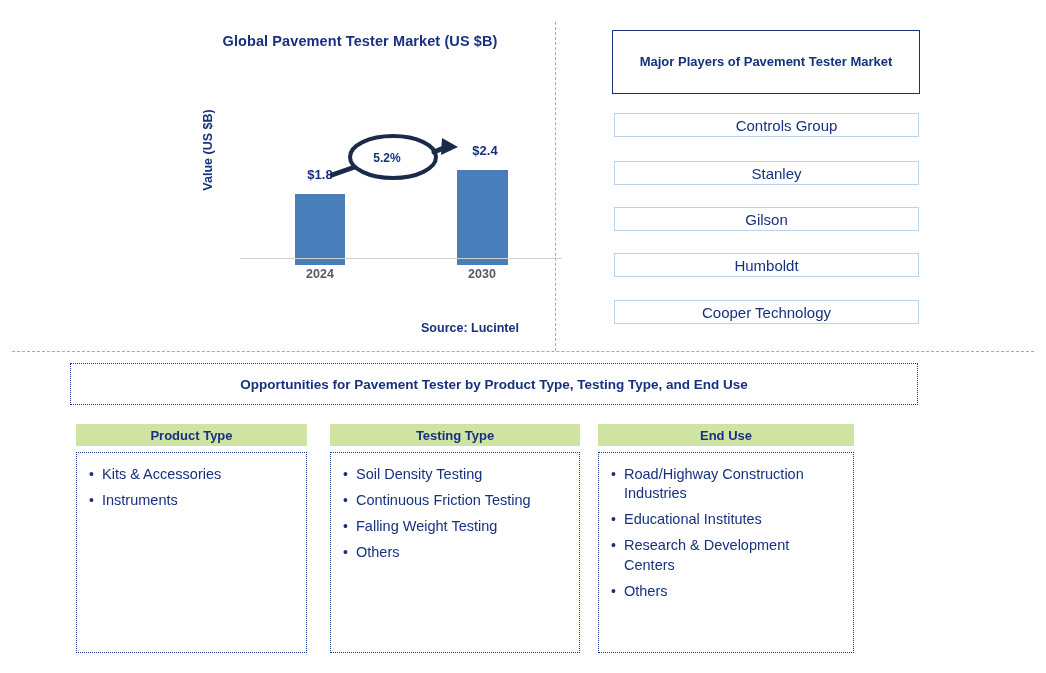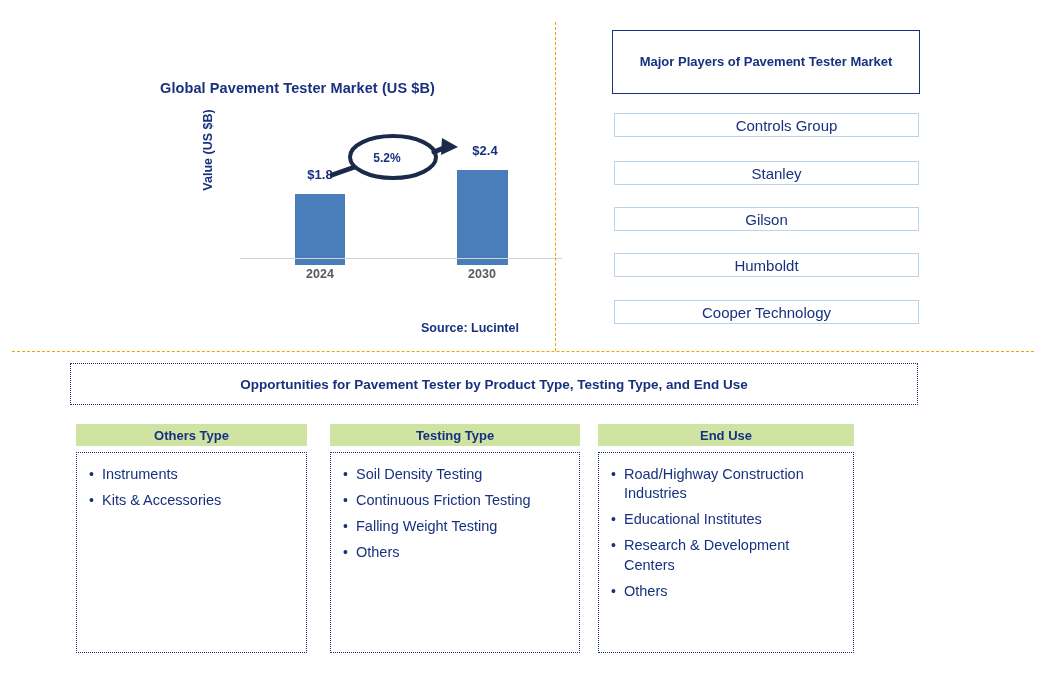--- a/index.html
+++ b/index.html
@@ -25,25 +25,25 @@
   
   .abs { position: absolute; }
 
   
   #chart-panel {
     left: 160px; top: 25px; width: 400px; height: 280px;
   }
   #chart-title {
     position: absolute;
     left: 0; top: 8px; width: 400px;
+    text-align: center;
     font-size: 14.5px;
     font-weight: bold;
     color: #17317f;
     letter-spacing: 0.1px;
-    margin-top: 47px;
   }
   #y-axis-label {
     position: absolute;
     left: -22px;
     top: 118px;
     width: 140px;
     text-align: center;
     transform: rotate(-90deg);
     transform-origin: center center;
     font-size: 12.5px;
@@ -283,25 +283,25 @@
     <div class="player-item" id="player-3">
       <span>Humboldt</span>
     </div>
     <div class="player-item" id="player-4">
       <span>Cooper Technology</span>
     </div>
   </div>
 
   <div class="abs" id="opportunities-banner">Opportunities for Pavement Tester by Product Type, Testing Type, and End Use</div>
 
-  <div class="segment-header" id="header-col-0">Others Type</div>
+  <div class="segment-header" id="header-col-0">Product Type</div>
   <div class="segment-box" id="box-col-0">
     <ul class="bullet-list">
+      <li>Kits &amp; Accessories</li>
       <li>Instruments</li>
-      <li>Kits &amp; Accessories</li>
     </ul>
   </div>
 
   <div class="segment-header" id="header-col-1">Testing Type</div>
   <div class="segment-box" id="box-col-1">
     <ul class="bullet-list">
       <li>Soil Density Testing</li>
       <li>Continuous Friction Testing</li>
       <li>Falling Weight Testing</li>
       <li>Others</li>

